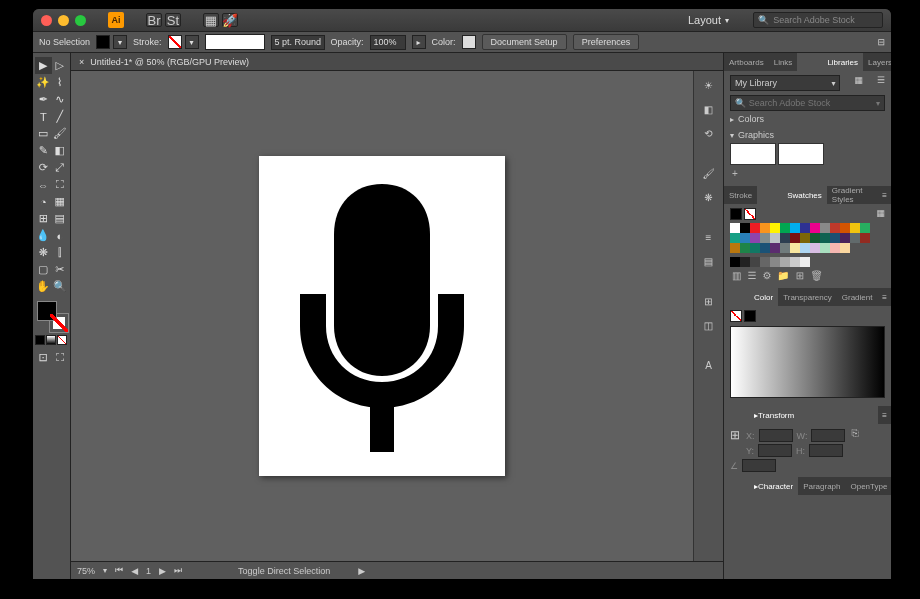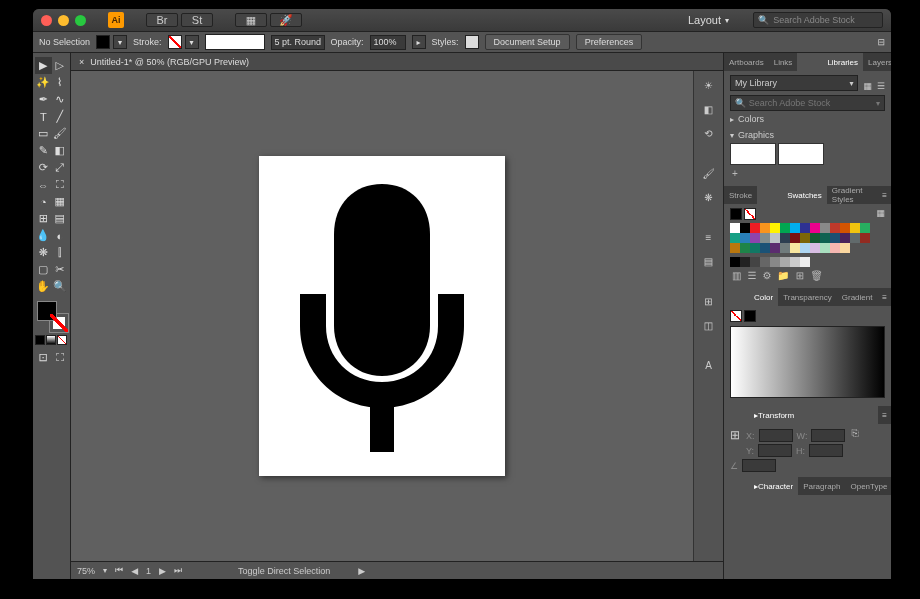--- a/index.html
+++ b/index.html
@@ -3,21 +3,21 @@
 <meta charset="utf-8">
 <style>
 * { margin: 0; padding: 0; box-sizing: border-box; font-family: -apple-system, "Helvetica Neue", Arial, sans-serif; }
 body { background: #000; width: 920px; height: 599px; overflow: hidden; font-size: 10px; color: #ccc; }
 .window { position: absolute; left: 33px; top: 9px; width: 858px; height: 570px; background: #323232; border-radius: 6px 6px 0 0; box-shadow: 0 10px 40px rgba(0,0,0,.6); display: flex; flex-direction: column; }
 .titlebar { height: 22px; background: linear-gradient(#4a4a4a,#3a3a3a); border-radius: 6px 6px 0 0; display: flex; align-items: center; padding: 0 8px; gap: 16px; }
 .traffic { display: flex; gap: 6px; }
 .dot { width: 11px; height: 11px; border-radius: 50%; }
 .dot.red { background: #ff5f57; } .dot.yellow { background: #febc2e; } .dot.green { background: #28c840; }
 .ai-badge { width: 16px; height: 16px; background: #ff9a00; color: #4a2800; font-weight: 700; font-size: 9px; display: flex; align-items: center; justify-content: center; border-radius: 2px; margin-left: 6px; }
-.tb-btn { width: 32px; height: 14px; background: #444; border: 1px solid #222; color: #ccc; font-size: 11px; display: flex; align-items: center; justify-content: center; border-radius: 2px; }
+.tb-btn { width: 16px; height: 14px; background: #444; border: 1px solid #222; color: #ccc; font-size: 13px; display: flex; align-items: center; justify-content: center; border-radius: 2px; }
 .tb-group { display:flex; gap:3px; margin-left:6px; }
 .tb-spacer { flex: 1; }
 .layout-drop { color: #ddd; font-size: 11px; display:flex; align-items:center; gap:4px; padding: 0 8px; margin-left: 15px;}
 .search-box { width: 130px; height: 16px; background: #3a3a3a; border: 1px solid #222; border-radius: 2px; display:flex; align-items:center; gap:4px; padding:0 4px; color:#888; font-size:9px;}
 .optbar { height: 22px; background: #535353; border-top:1px solid #222; border-bottom:1px solid #222; display:flex; align-items:center; gap:6px; padding:0 6px; font-size:9px; color:#ddd;}
 .opt-item { display:flex; align-items:center; gap:3px; }
 .swatch { width:14px; height:14px; border:1px solid #222; }
 .swatch.black{background:#000;} .swatch.none{background:#fff; position:relative;} .swatch.none::after{content:"";position:absolute;left:0;top:0;right:0;bottom:0;background:linear-gradient(to top right,transparent 45%,red 45%,red 55%,transparent 55%);}
 .drop-btn { width:14px; height:14px; background:#444; border:1px solid #222; display:flex; align-items:center; justify-content:center;}
 .stroke-line { width:60px; height:16px; background:#fff; border:1px solid #222;}
@@ -107,21 +107,21 @@
           <span class="chev">▾</span>
         </div>
     </div>
     <div class="stroke-line"></div>
     <input class="opt-input" value="5 pt. Round" style="">
     <span>Opacity:</span>
     <input class="opt-input" style="width: 36px;" value="100%">
     <div class="drop-btn">
         <span class="chev">▸</span>
       </div>
-    <span>Styles:</span>
+    <span>Color:</span>
     <div class="swatch" style="background:#ddd"></div>
     <div class="opt-btn">Document Setup</div>
     <div class="opt-btn">Preferences</div>
     <div style="flex:1"></div>
     <div style="color:#ccc">⊟</div>
   </div>
 
   <div class="main">
 
     <div class="toolbox">
@@ -243,21 +243,21 @@
     <div class="right-panels">
 
       <div class="panel-tabs">
         <div class="ptab">Artboards</div>
         <div class="ptab">Links</div>
         <div class="ptab active">Libraries</div>
         <div class="ptab">Layers</div>
         <div class="ptab-menu">≡</div>
       </div>
       <div class="panel-body">
-        <div style="display:flex;gap:5px;align-items:flex-end">
+        <div style="display:flex;gap:14px;align-items:flex-start">
           <div class="lib-select">
             <span>My Library</span>
               <span class="chev">▾</span>
           </div>
           <span>▦</span>
           <span>☰</span>
         </div>
         <div class="lib-select" style="margin-top:4px;color:#777">
           <span>🔍 <span>Search Adobe Stock</span></span>
             <span class="chev">▾</span>

